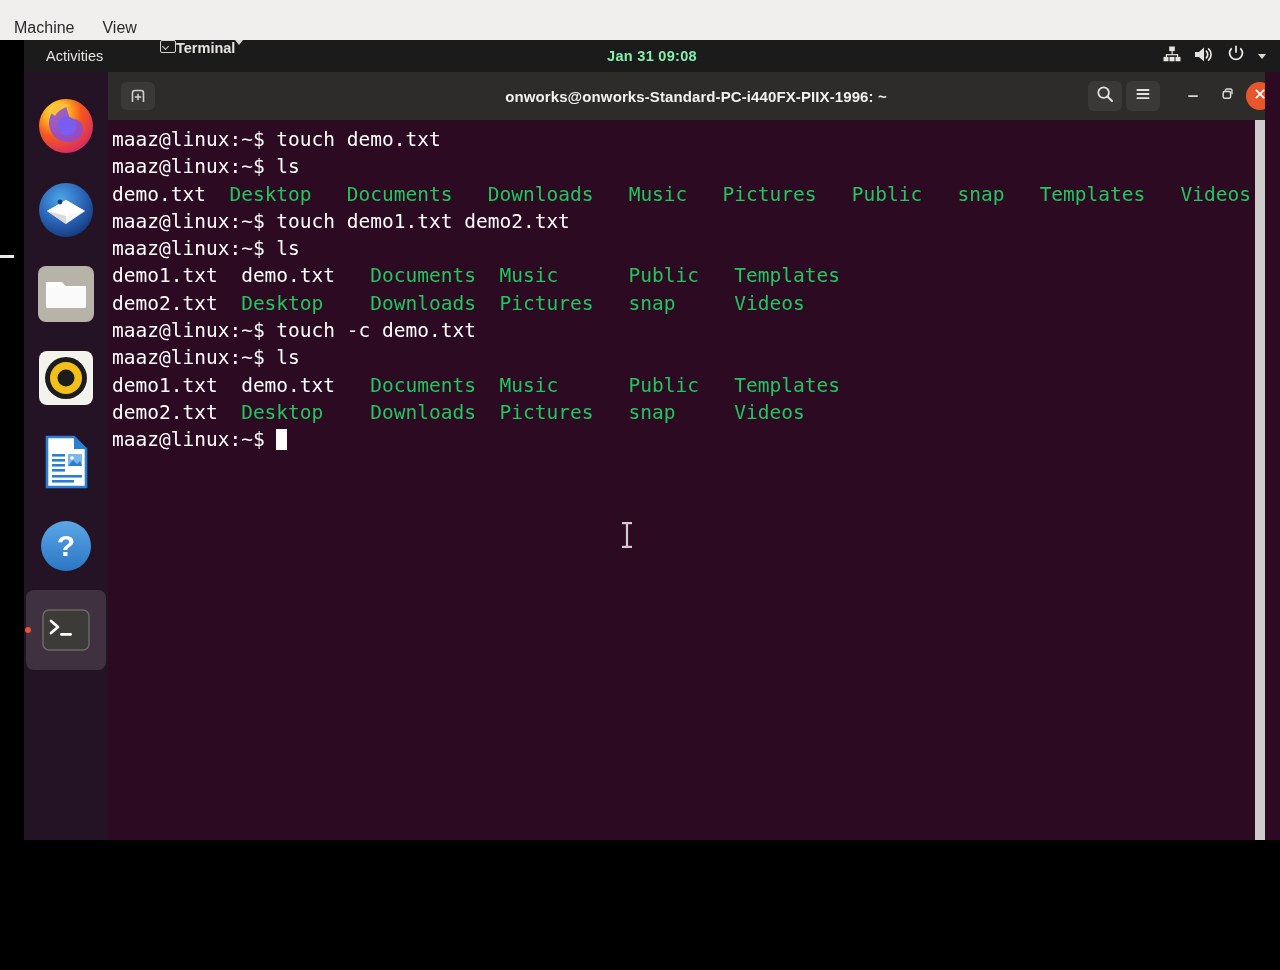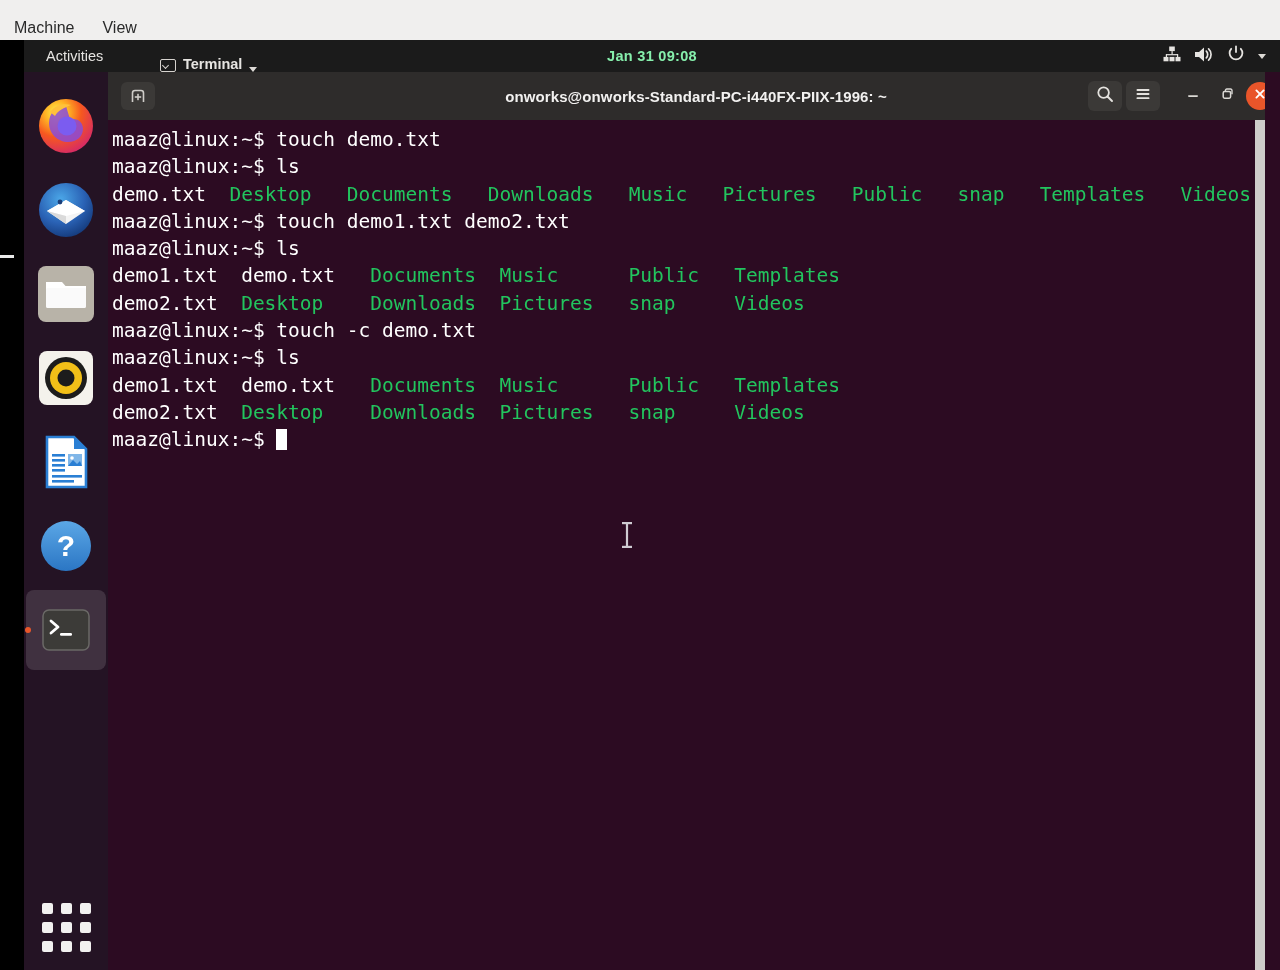--- a/index.html
+++ b/index.html
@@ -39,21 +39,21 @@
     font-size: 16px;
     color: #2a2a2a;
     font-family: "Liberation Sans", sans-serif;
     cursor: default;
   }
 
   
   #guest {
     position: absolute;
     left: 0; top: 40px;
-    width: 1280px; height: 930px;
+    width: 1280px; height: 800px;
     background: #2c0b22;
     overflow: hidden;
   }
 
   
   #guest-left-black {
     position: absolute;
     left: 0; top: 0;
     width: 24px; height: 930px;
     background: #000000;
@@ -81,22 +81,22 @@
     display: flex; align-items: center;
     padding: 0 8px;
     font-size: 14.5px;
     color: #e6e4e1;
     cursor: pointer;
   }
   #app-menu {
     position: absolute;
     left: 130px; top: 0;
     height: 32px;
-    display: flex; align-items: flex-end;
-    gap: 7px;
+    display: flex; align-items: flex-start;
+    gap: 0;
     padding: 0 6px;
     cursor: pointer;
   }
   #app-menu .label {
     font-size: 14.5px;
     color: #e6e4e1;
     font-weight: bold;
   }
   .term-mini-icon {
     width: 16px; height: 13px;

